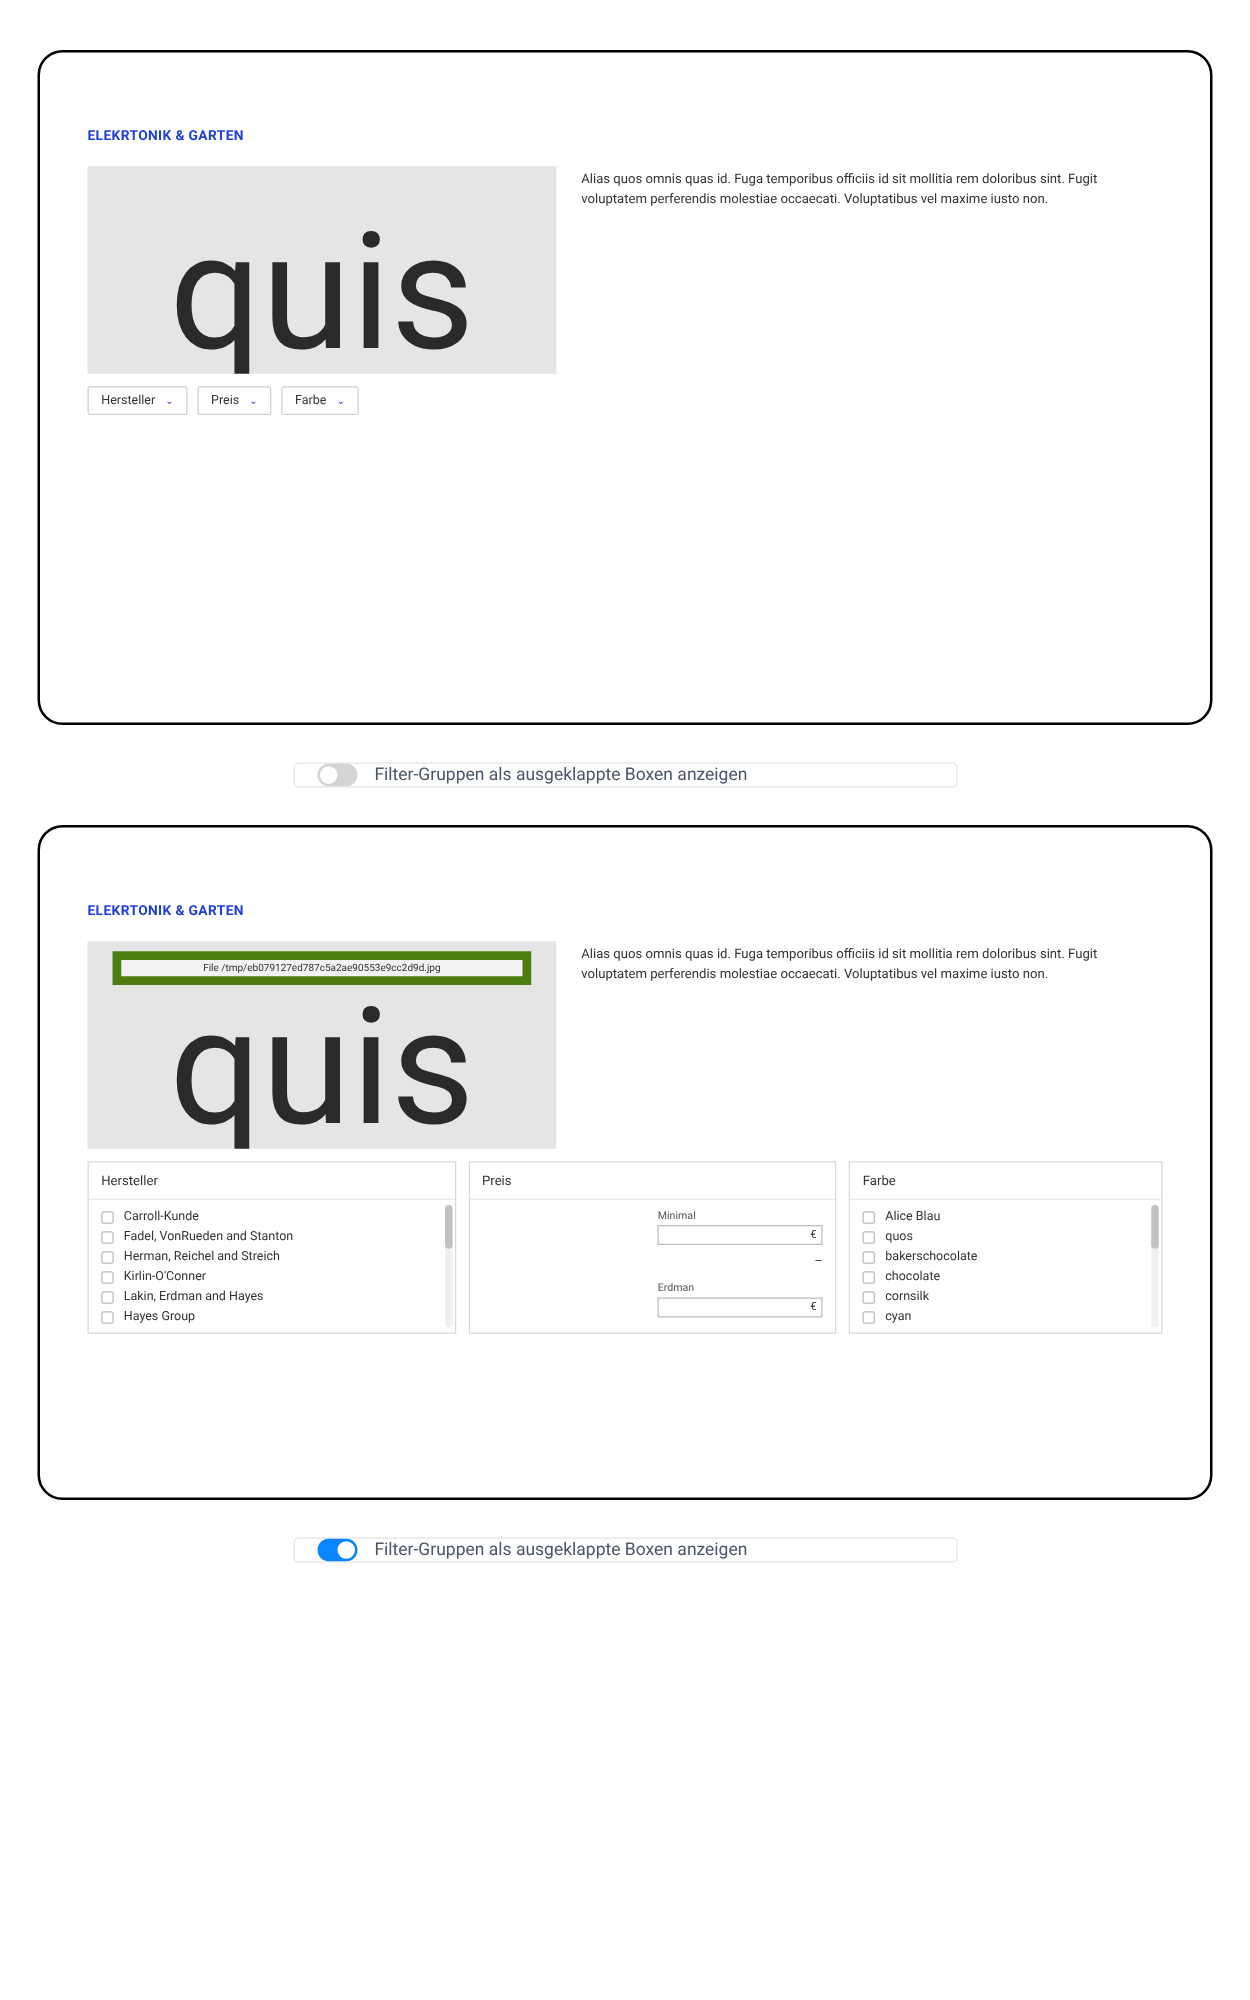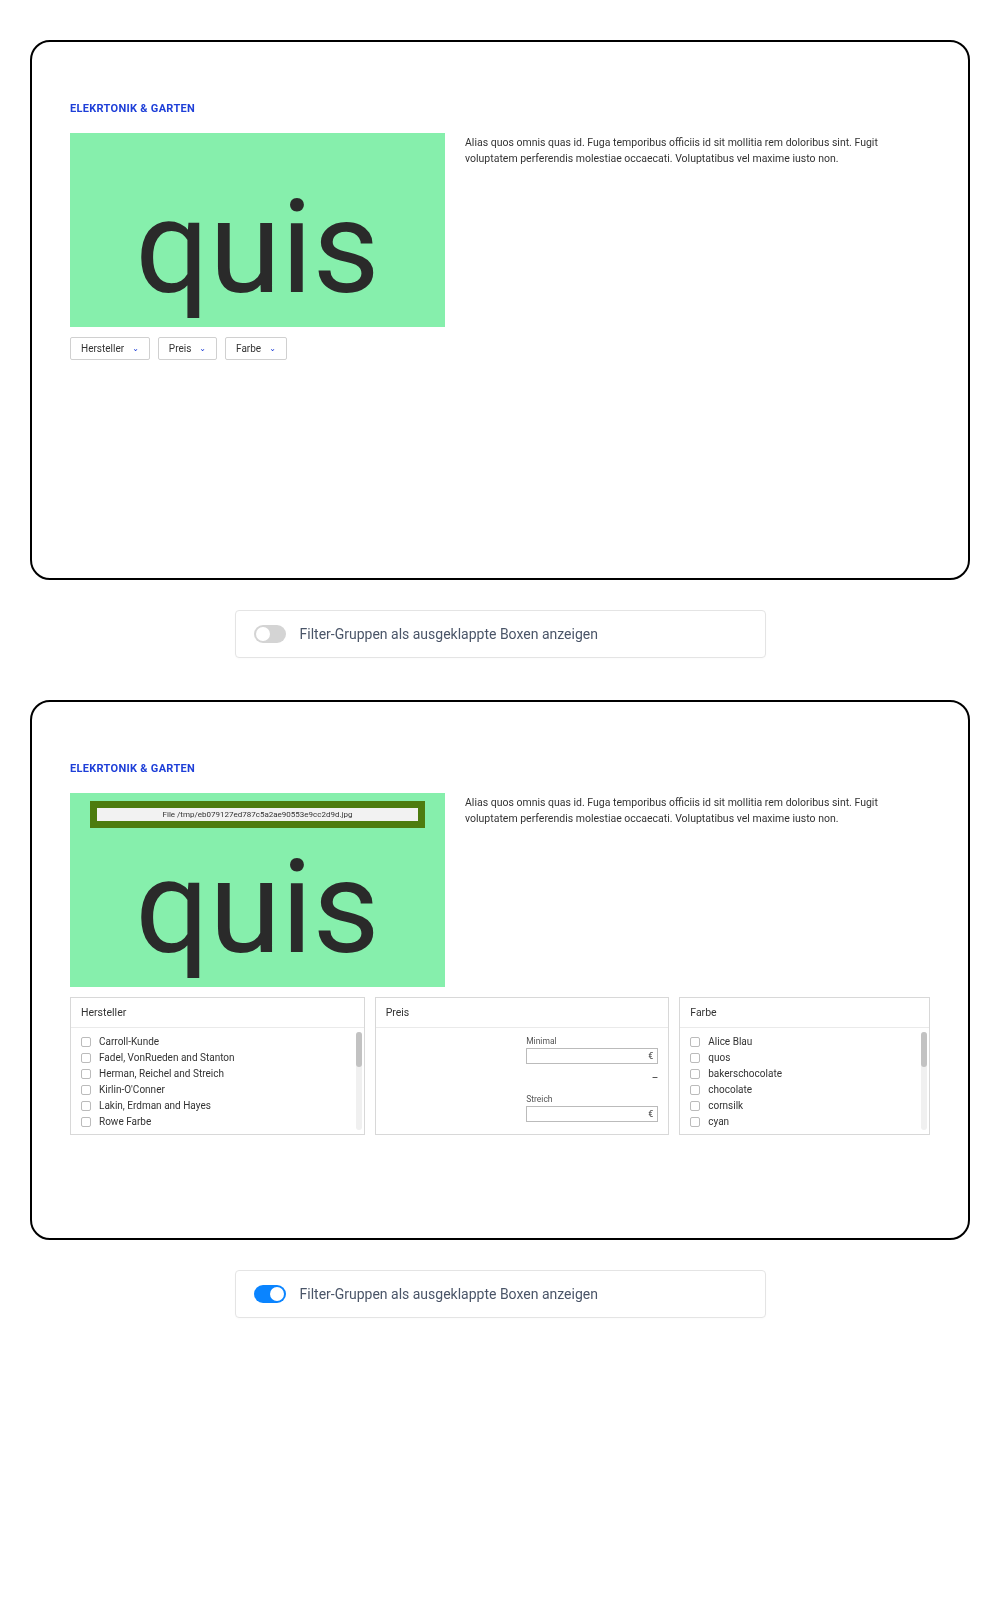--- a/index.html
+++ b/index.html
@@ -22,23 +22,23 @@
       font-size: 11px;
       letter-spacing: 0.3px;
       margin-bottom: 18px;
     }
     .content-row {
       display: flex;
       gap: 20px;
       align-items: flex-start;
     }
     .hero-image {
-      background: #86efac;
+      background: #e5e5e5;
       width: 375px;
-      height: 194px;
+      height: 166px;
       display: flex;
       align-items: center;
       justify-content: center;
       overflow: hidden;
       position: relative;
       flex-shrink: 0;
     }
     .hero-text {
       font-size: 130px;
       color: #2a2a2a;
@@ -182,25 +182,25 @@
       font-size: 10px;
       color: #333;
       padding-bottom: 3px;
     }
     .filter-box-narrow {
       flex: 0.85;
     }
     .toggle-bar {
       border: 1px solid #e4e4e4;
       border-radius: 4px;
-      padding: 14px 18px;
+      padding: 0 18px;
       display: flex;
       align-items: center;
       gap: 14px;
-      margin: 0 auto 42px auto;
+      margin: 0 auto 30px auto;
       width: 531px;
       box-shadow: 0 1px 2px rgba(0,0,0,0.02);
     }
     .toggle {
       width: 32px;
       height: 18px;
       border-radius: 9px;
       position: relative;
       cursor: pointer;
       flex-shrink: 0;
@@ -291,42 +291,42 @@
         <div class="checkbox-row">
             <div class="checkbox"></div>
             <span class="checkbox-label">Kirlin-O'Conner</span>
           </div>
         <div class="checkbox-row">
             <div class="checkbox"></div>
             <span class="checkbox-label">Lakin, Erdman and Hayes</span>
           </div>
         <div class="checkbox-row">
             <div class="checkbox"></div>
-            <span class="checkbox-label">Rowe Farbe</span>
+            <span class="checkbox-label">Hayes Group</span>
           </div>
         <div class="scrollbar">
             <div class="scrollbar-thumb"></div>
           </div>
       </div>
     </div>
 
     <div class="filter-box">
       <div class="filter-box-header">Preis</div>
       <div class="filter-box-body">
         <div class="price-range">
           <div class="price-col">
             <div class="price-label">Minimal</div>
             <div class="price-input-wrap">
               <input class="price-input" style="">
               <span class="price-currency">€</span>
             </div>
           </div>
           <div class="price-dash">–</div>
           <div class="price-col">
-            <div class="price-label">Streich</div>
+            <div class="price-label">Erdman</div>
             <div class="price-input-wrap">
               <input class="price-input" style="">
               <span class="price-currency">€</span>
             </div>
           </div>
         </div>
       </div>
     </div>
 
     <div class="filter-box filter-box-narrow">

